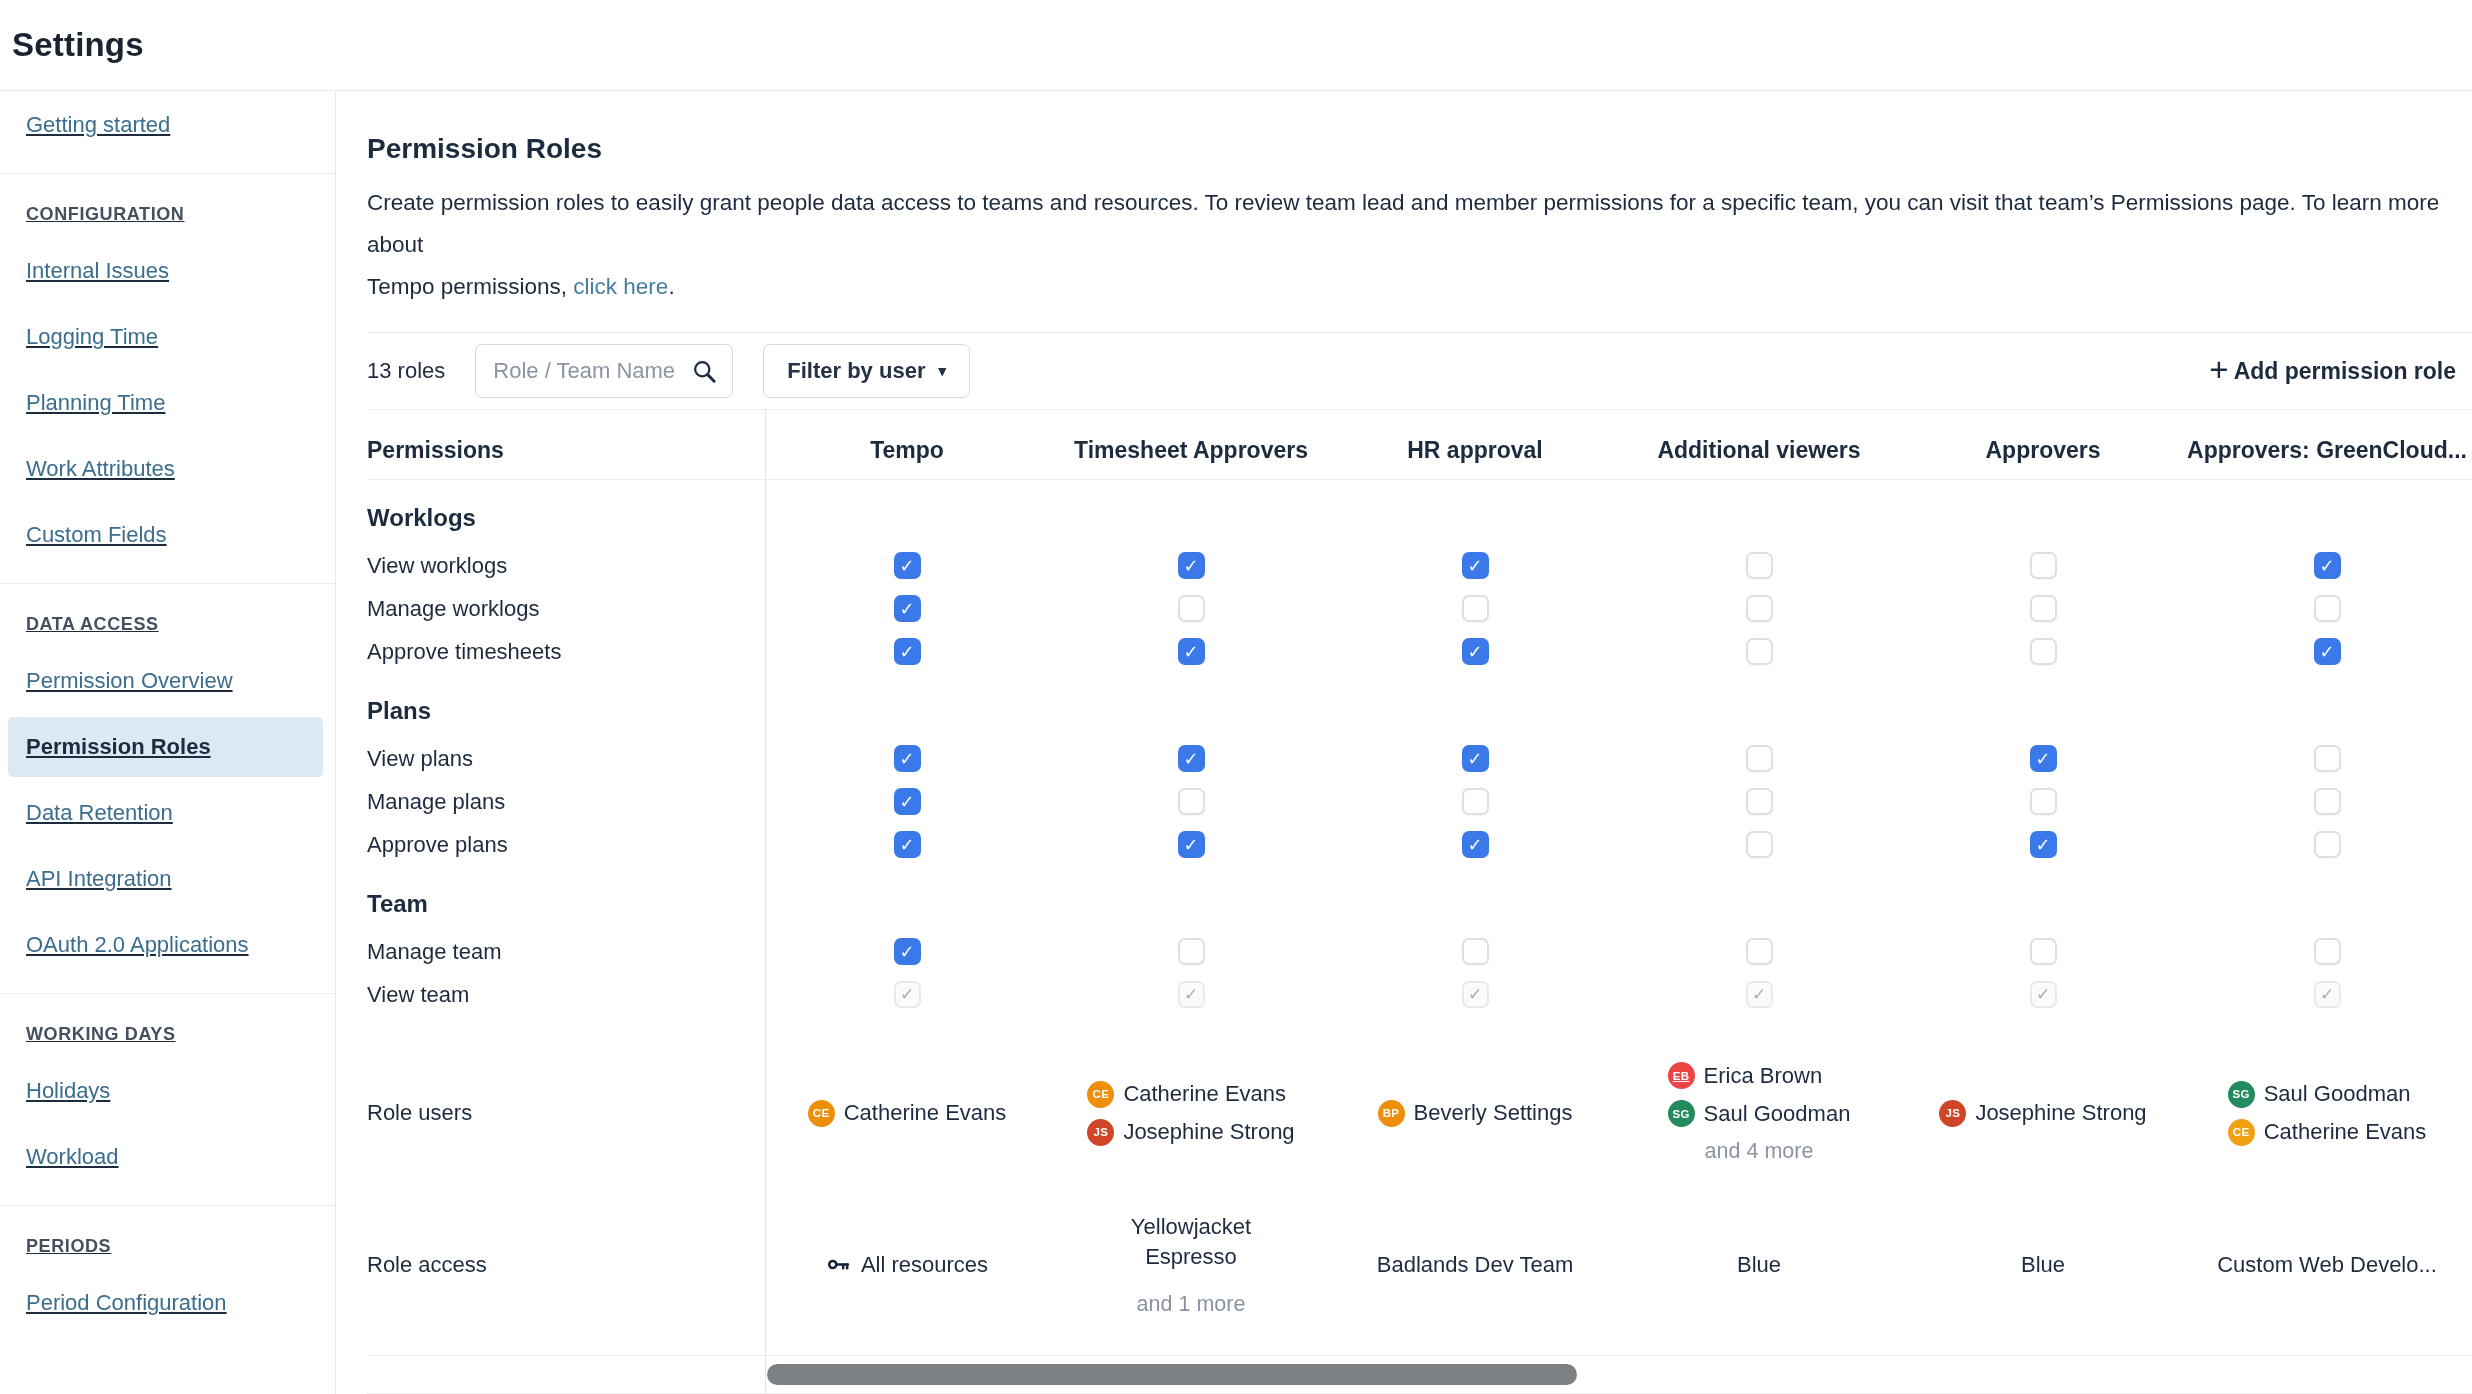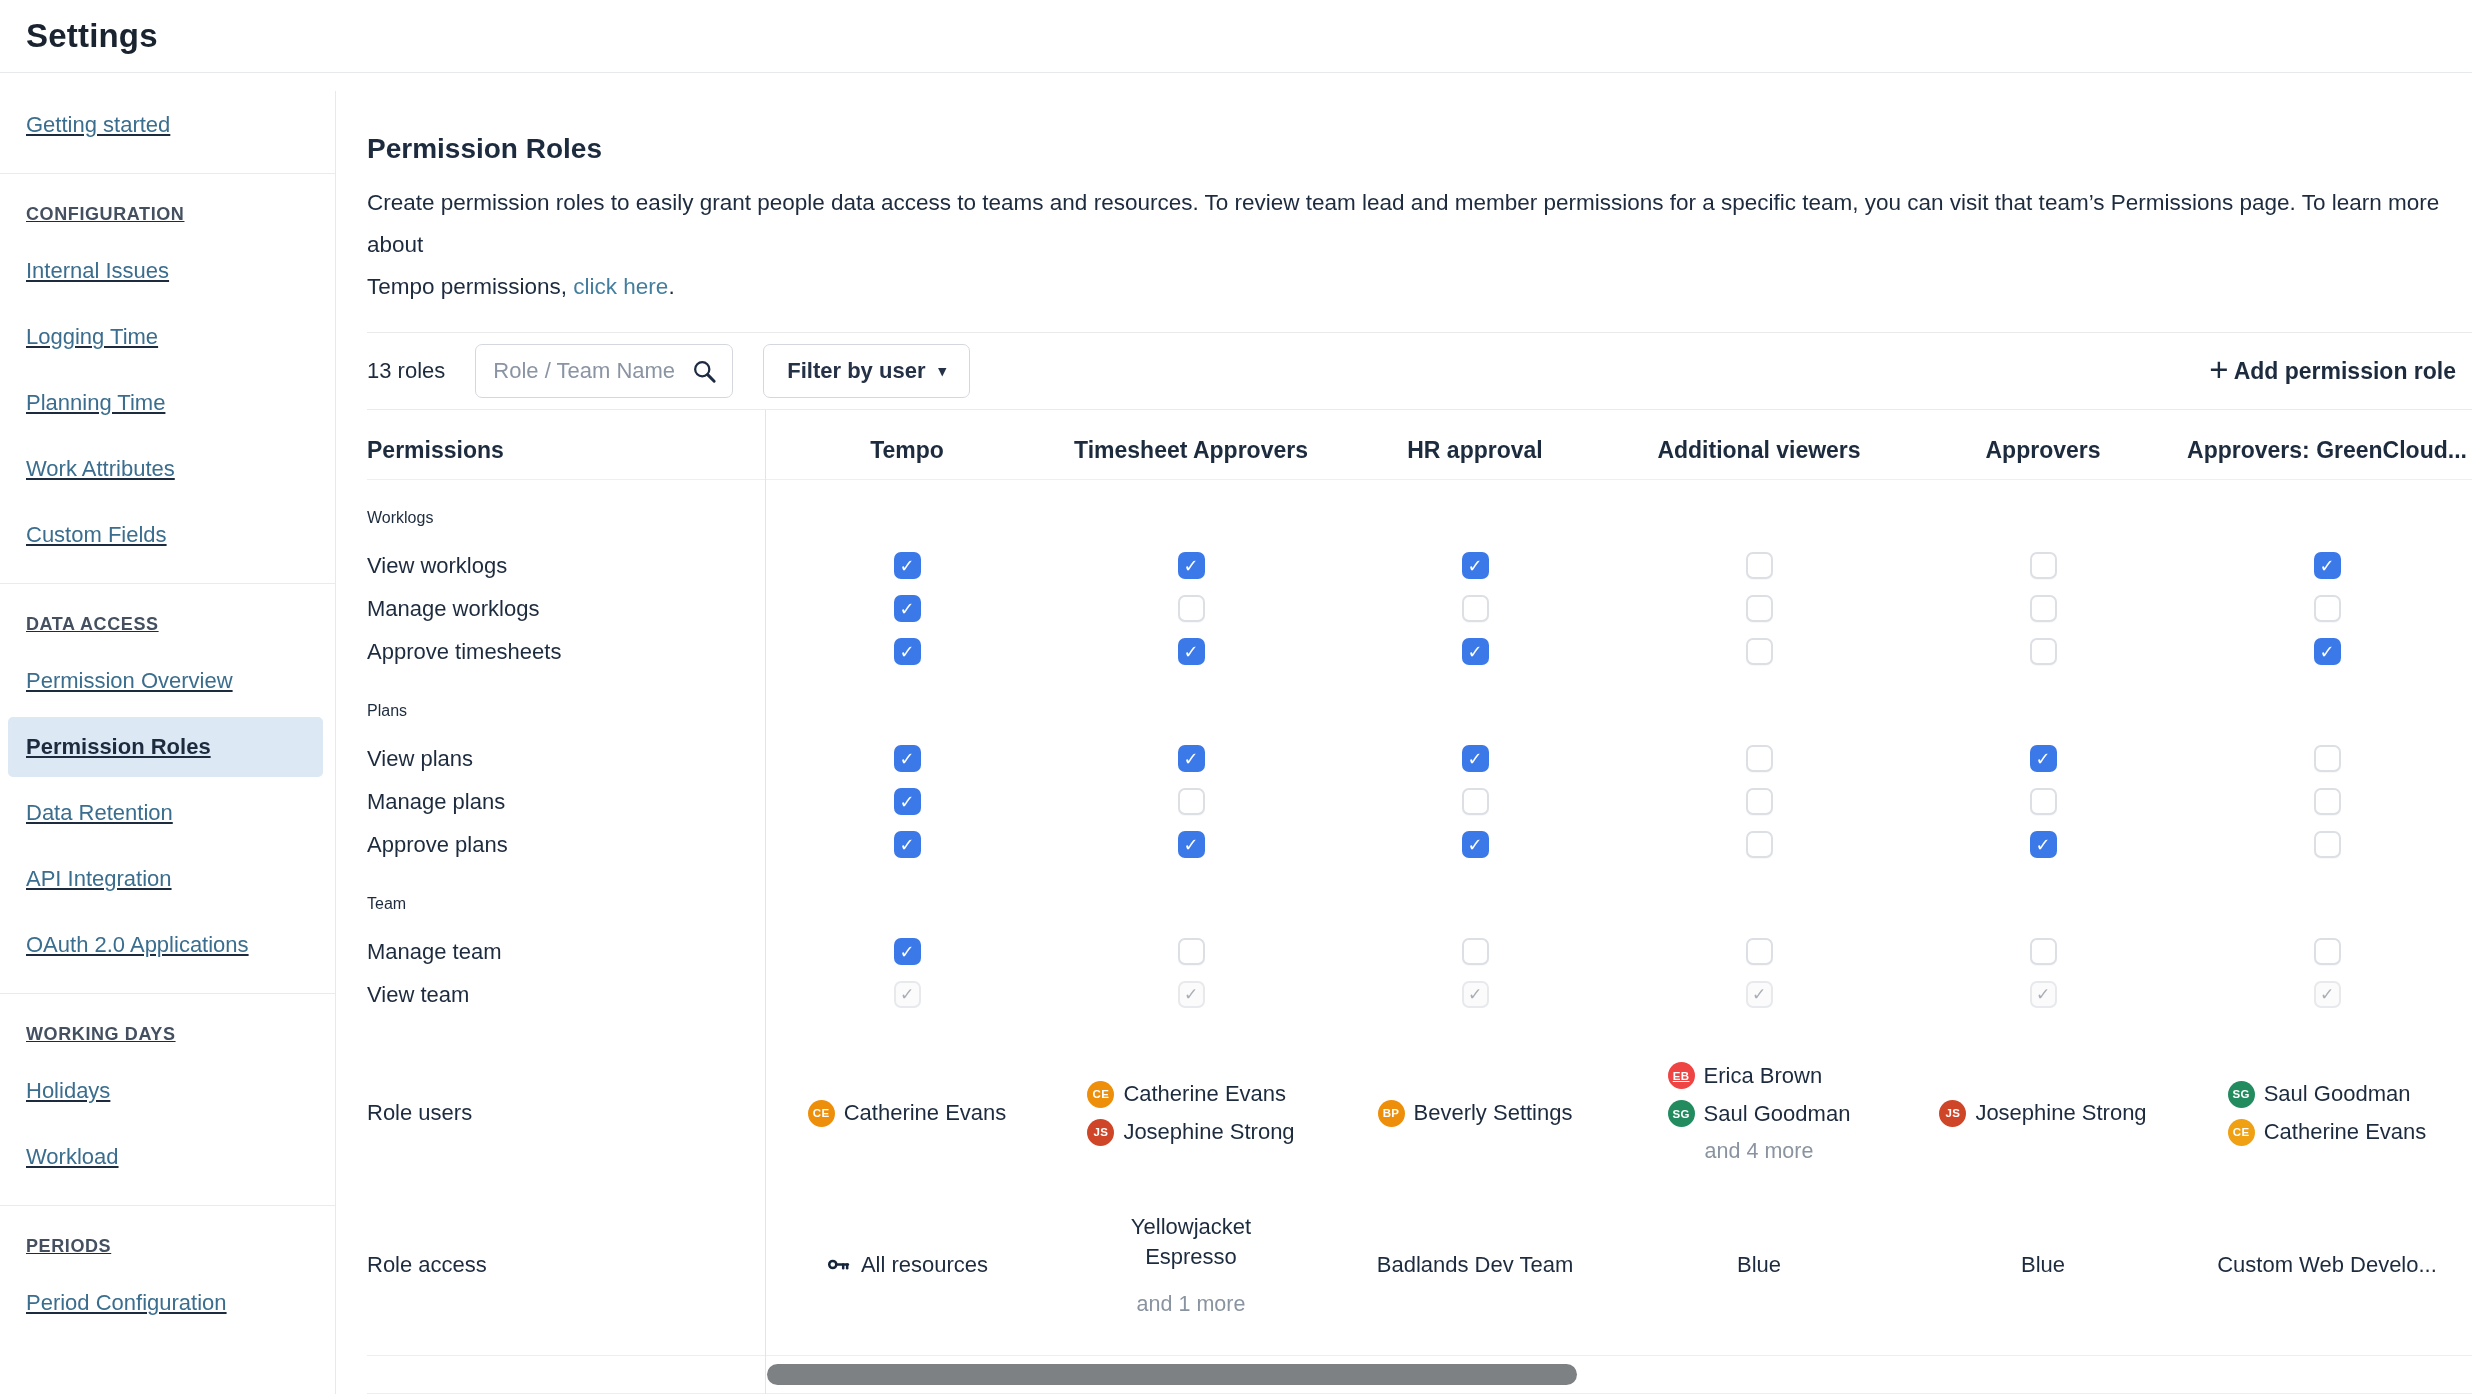--- a/index.html
+++ b/index.html
@@ -1,21 +1,21 @@
 <!DOCTYPE html>
 <html style="--check-blue: #3c79e8; --selected-bg: #dce8f4; --link: #447e9e;"><head>
 <meta charset="utf-8">
 <style>
   * { margin:0; padding:0; box-sizing:border-box; }
   html,body { background:#fff; }
   body { font-family:"Liberation Sans", sans-serif; color:#1d2b3e; }
   .page { position:relative; width:2472px; height:1394px; overflow:hidden; background:#fff; }
 
   
-  .topbar { height:73px; border-bottom:1px solid #e7eaed; display:flex; align-items:center; padding-left:26px; }
+  .topbar { height:91px; border-bottom:1px solid #e7eaed; display:flex; align-items:center; padding-left:12px; }
   .app-title { font-size:33px; font-weight:bold; color:#1a2430; letter-spacing:.2px; }
 
   
   .sidebar { position:absolute; top:91px; left:0; width:336px; bottom:0; border-right:1px solid #e7eaed; overflow:hidden; background:#fff;text-decoration:underline; }
   .side-section { border-top:1px solid #e9ebed; margin-top:18px; padding-top:26px; }
   .side-section:first-child { border-top:none; margin-top:0; padding-top:4px; }
   .side-label { font-size:18px; font-weight:bold; color:#445060; letter-spacing:.6px; margin:4px 0 16px 26px; }
   .side-item { margin:0 12px 6px 8px; padding:15px 0 15px 18px; font-size:22px; line-height:30px; color:#3a6d8e; border-radius:5px; cursor:pointer; }
   .side-item.active { background:var(--selected-bg); color:#1d2b3e; font-weight:bold; }
 
@@ -39,21 +39,21 @@
 
   
   .table-area { position:relative; flex:1; display:flex; flex-direction:column; padding-top:12px; }
   .vline { position:absolute; left:398px; top:0; bottom:0; width:1px; background:#e0e5ea; }
   .prow { display:flex; align-items:center; }
   .plabel { width:398px; flex:none; font-size:22px; color:#1d2b3e; padding-right:24px; }
   .pcell { width:284px; flex:none; display:flex; justify-content:center; align-items:center; }
   .phead { height:58px; border-bottom:1px solid #edeff1; }
   .colhead { font-weight:bold; font-size:23px; color:#1d2b3e; white-space:nowrap; }
   .grow { height:52px; margin-top:12px; }
-  .gname { font-weight:normal; font-size:16px; }
+  .gname { font-weight:bold; font-size:24px; }
   .permrow { height:43px; }
 
   .cb { width:27px; height:27px; border-radius:7px; display:flex; align-items:center; justify-content:center; cursor:pointer; }
   .cb-c { background:var(--check-blue); color:#fff; font-size:18px; }
   .cb-u { background:#fff; border:2px solid #dcdfe4; box-shadow:0 1px 1px rgba(0,0,0,.03); }
   .cb-d { background:#fbfbfc; border:2px solid #e7e9ec; color:#a9aeb6; font-size:17px; cursor:default; }
 
   .ru-row { margin-top:46px; }
   .ru-stack { display:flex; flex-direction:column; gap:11px; align-items:flex-start; }
   .chip { display:flex; align-items:center; gap:9px; font-size:22px; color:#1d2b3e; white-space:nowrap; }

